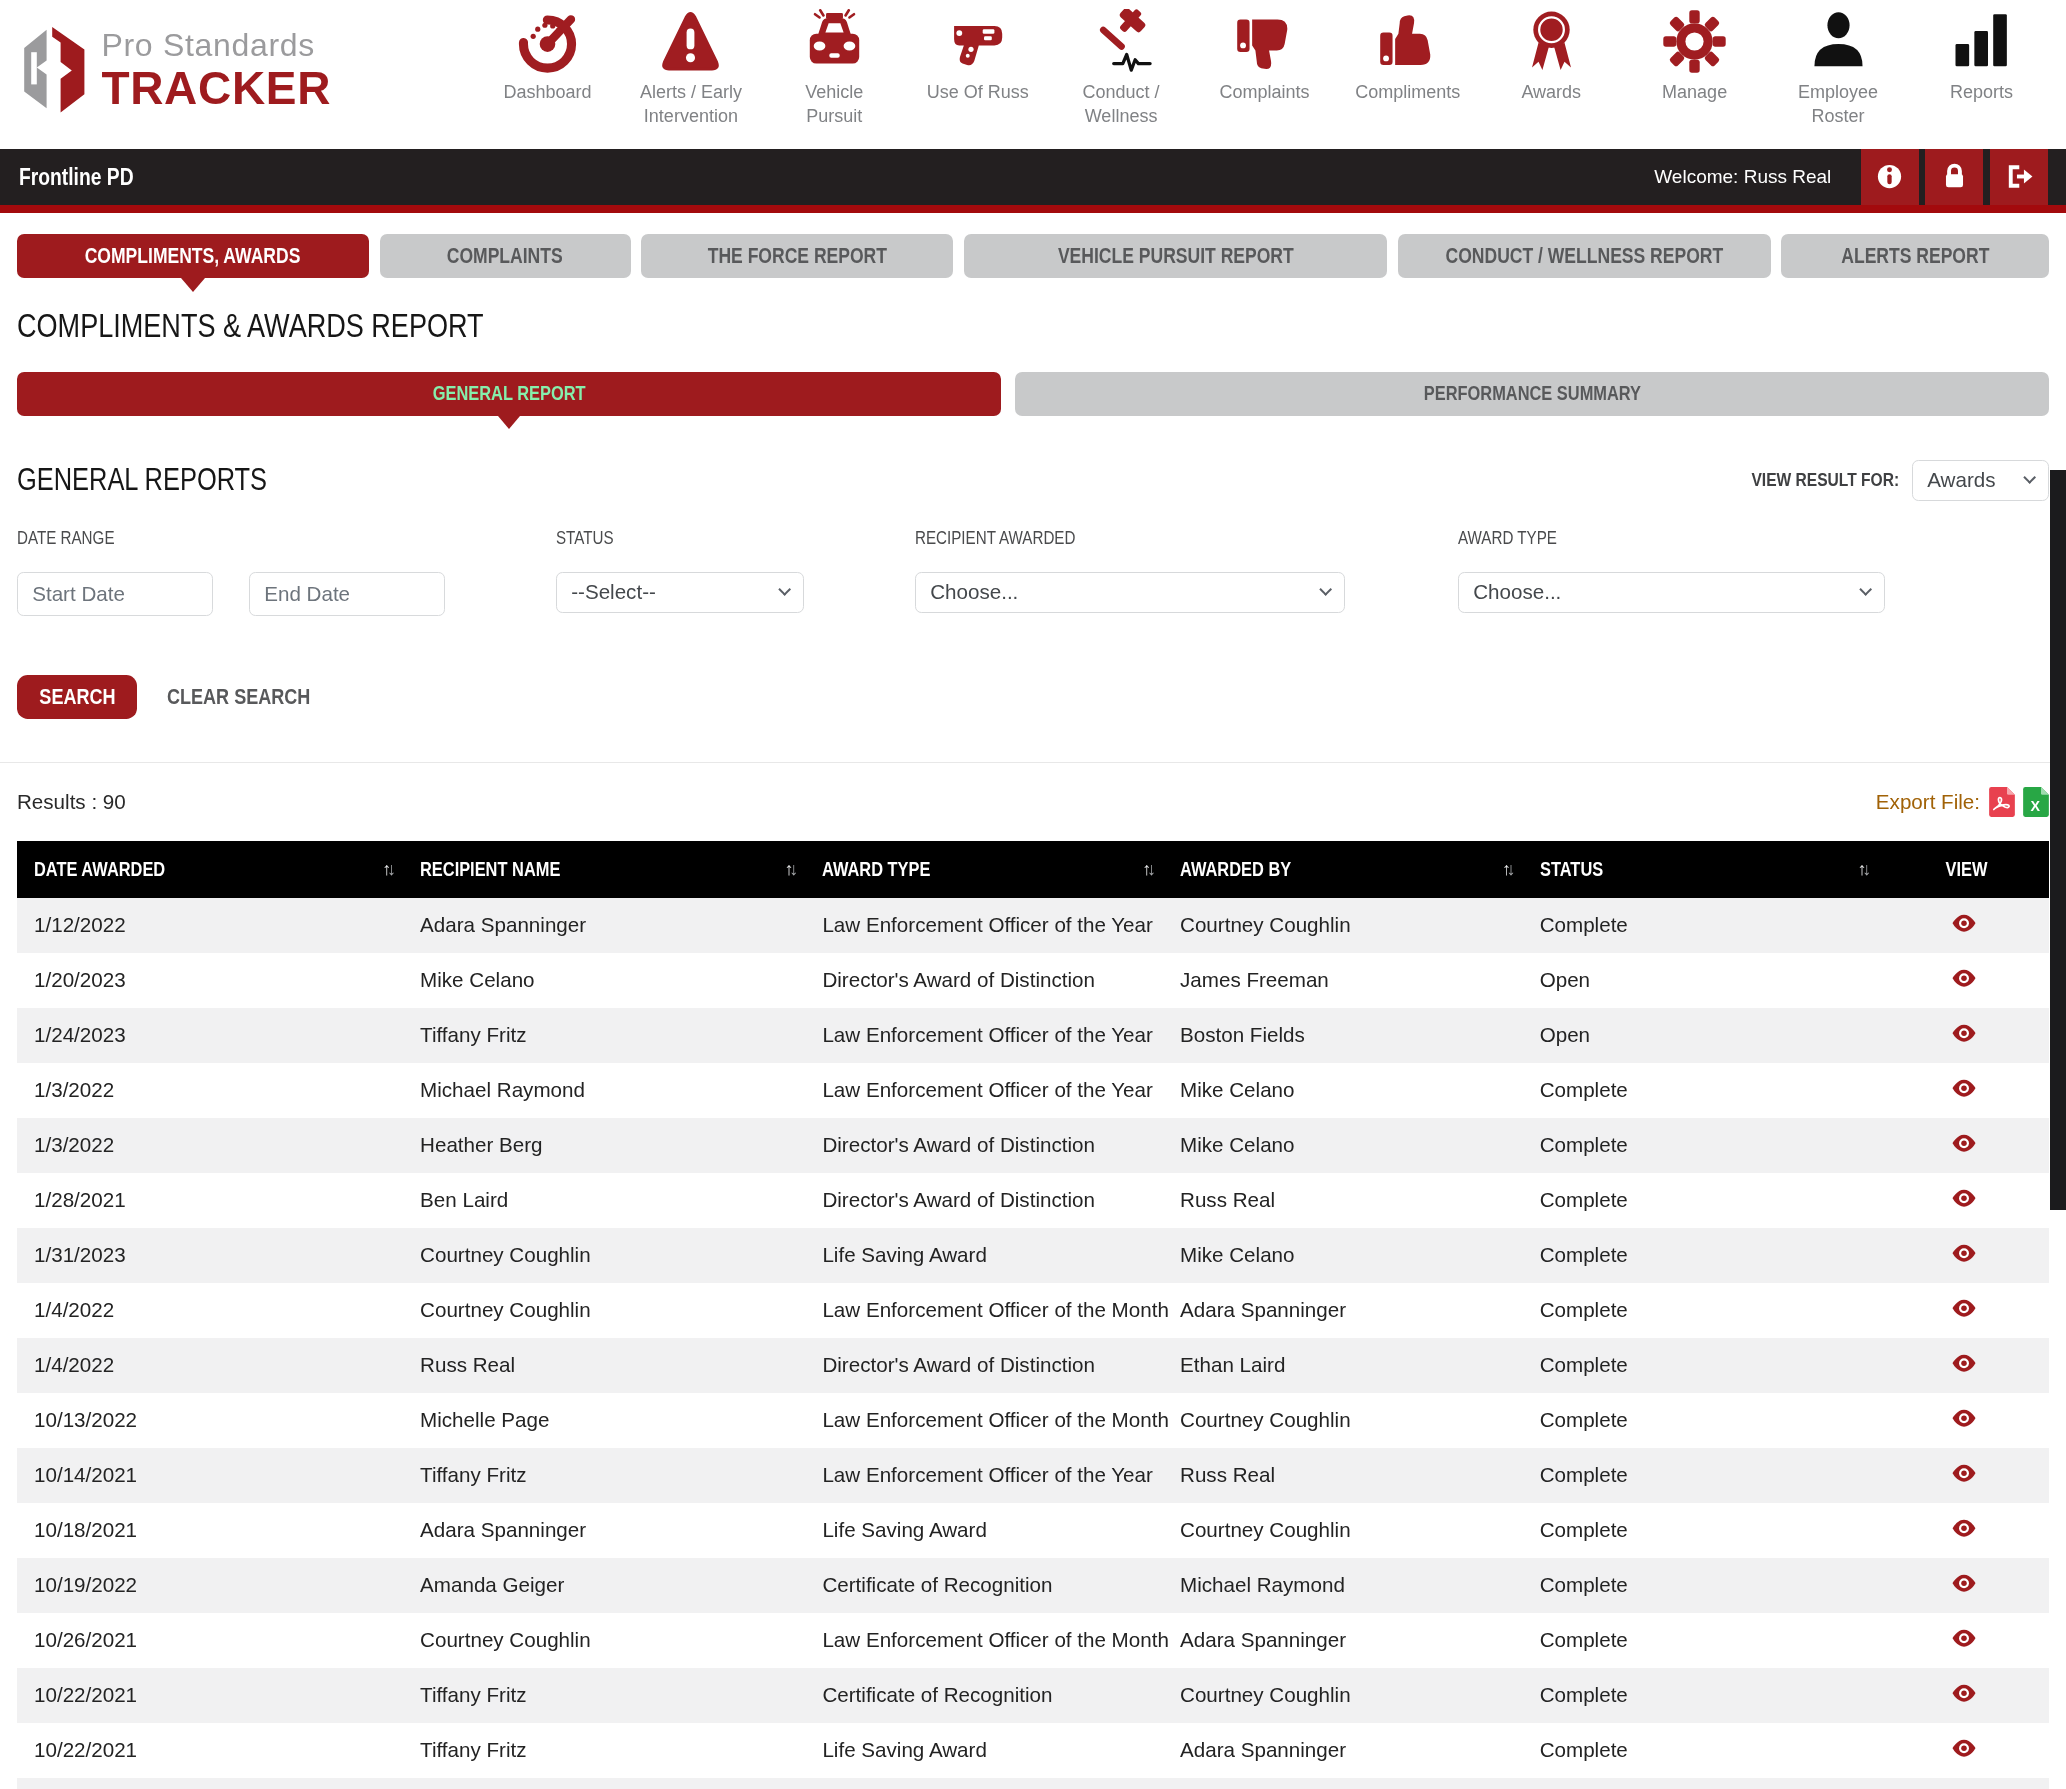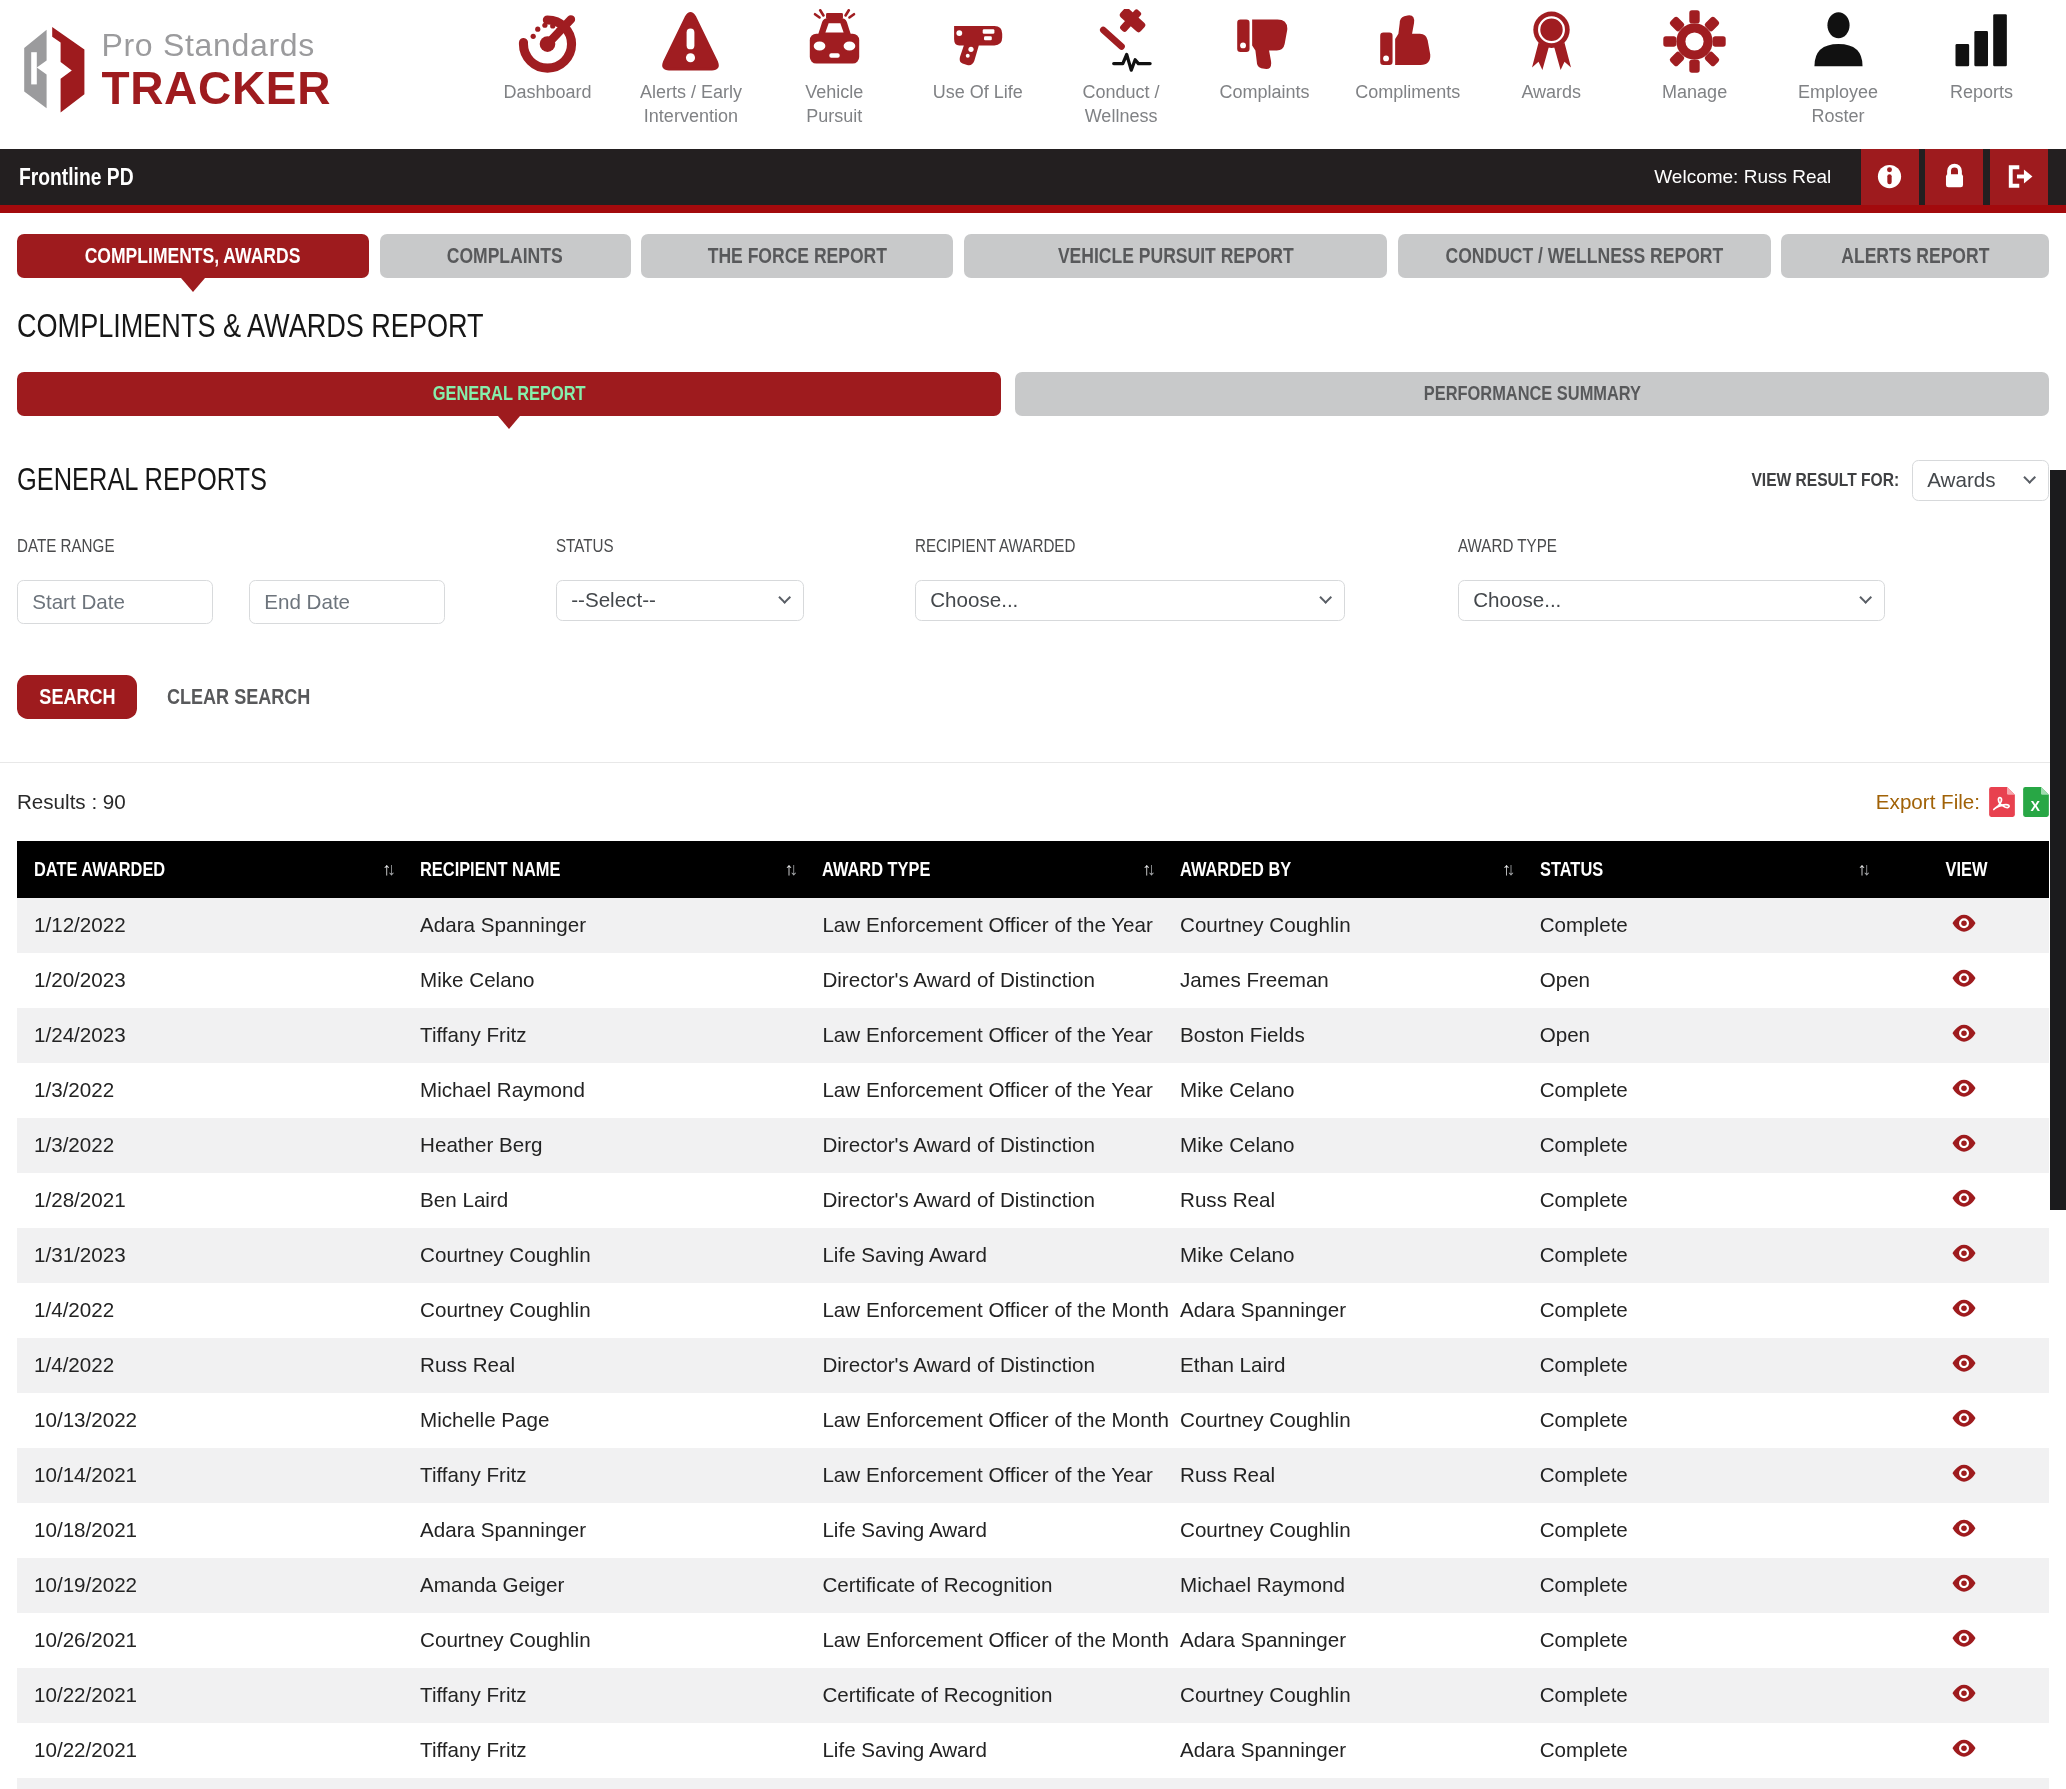--- a/index.html
+++ b/index.html
@@ -48,21 +48,21 @@
   .gr-head { margin:44px 17px 0; display:flex; align-items:center; }
   .gr-title { font-size:31px; font-weight:400; color:#161616; }
   .gr-right { margin-left:auto; display:flex; align-items:center; gap:13px; }
   .gr-label { font-size:19px; font-weight:bold; color:#3f4042; }
   .selectbox { height:41px; border:1.4px solid #d7d9db; border-radius:6.4px; background:#fff; display:flex; align-items:center; padding:0 14.2px; font-size:20.6px; color:#44484c; cursor:pointer; }
   .selectbox .chev { margin-left:auto; width:9.3px; height:9.3px; border-right:2.1px solid #5a5f66; border-bottom:2.1px solid #5a5f66; transform:rotate(45deg); margin-top:-4.3px; }
   .view-select { width:137px; }
 
   
   .filters { margin:26px 17px 0; position:relative; height:108px; }
-  .fgroup { position:absolute; top:8px; }
+  .fgroup { position:absolute; top:0; }
   .flabel { font-size:18.5px; color:#4a4b4d; font-weight:400; }
   .frow { display:flex; gap:36px; margin-top:23px; }
   .tinput { width:196px; height:44px; border:1.4px solid #d8dadc; border-radius:6.4px; padding:0 14.2px; font-size:20.6px; color:#333; font-family:inherit; }
   .tinput::placeholder { color:#6d747c; }
   .fsel { margin-top:23px; }
   .g-status { left:539px; } .g-status .fsel { width:248px; }
   .g-recipient { left:898px; } .g-recipient .fsel { width:430px; }
   .g-award { left:1441px; } .g-award .fsel { width:427px; }
 
   
@@ -162,21 +162,21 @@
       <span>
         <svg viewBox="0 0 100 100" width="65" height="65">
           <path d="M14 26 H76 Q88 26 88 38 V44 Q88 56 76 56 H52 L45 80 Q42 88 34 86 L27 84 Q21 82 23 74 L29 56 H22 Q14 56 14 46 Z" fill="#A01D21"></path>
           <circle cx="22" cy="37" r="4.5" fill="#fff"></circle>
           <rect x="58" y="31" width="18" height="7" rx="2" fill="#fff"></rect>
           <rect x="60" y="42" width="12" height="6" rx="2" fill="#fff"></rect>
           <circle cx="40" cy="62" r="4" fill="#fff"></circle>
           <circle cx="35" cy="72" r="3" fill="#fff"></circle>
         </svg>
       </span>
-      <span class="nav-label">Use Of Life</span>
+      <span class="nav-label">Use Of Russ</span>
     </div>
     <div class="nav-item">
       <span>
         <svg viewBox="0 0 100 100" width="65" height="65">
           <g fill="#A01D21">
             <rect x="46" y="8" width="42" height="18" rx="5" transform="rotate(42 67 17)"></rect>
             <rect x="12" y="40" width="48" height="10" rx="5" transform="rotate(42 36 45)"></rect>
             <rect x="58" y="-2" width="12" height="40" rx="4" transform="rotate(42 64 18)"></rect>
           </g>
           <polyline points="38,84 52,84 58,70 65,94 71,78 76,84 94,84" fill="none" stroke="#111" stroke-width="5" stroke-linecap="round" stroke-linejoin="round"></polyline>

